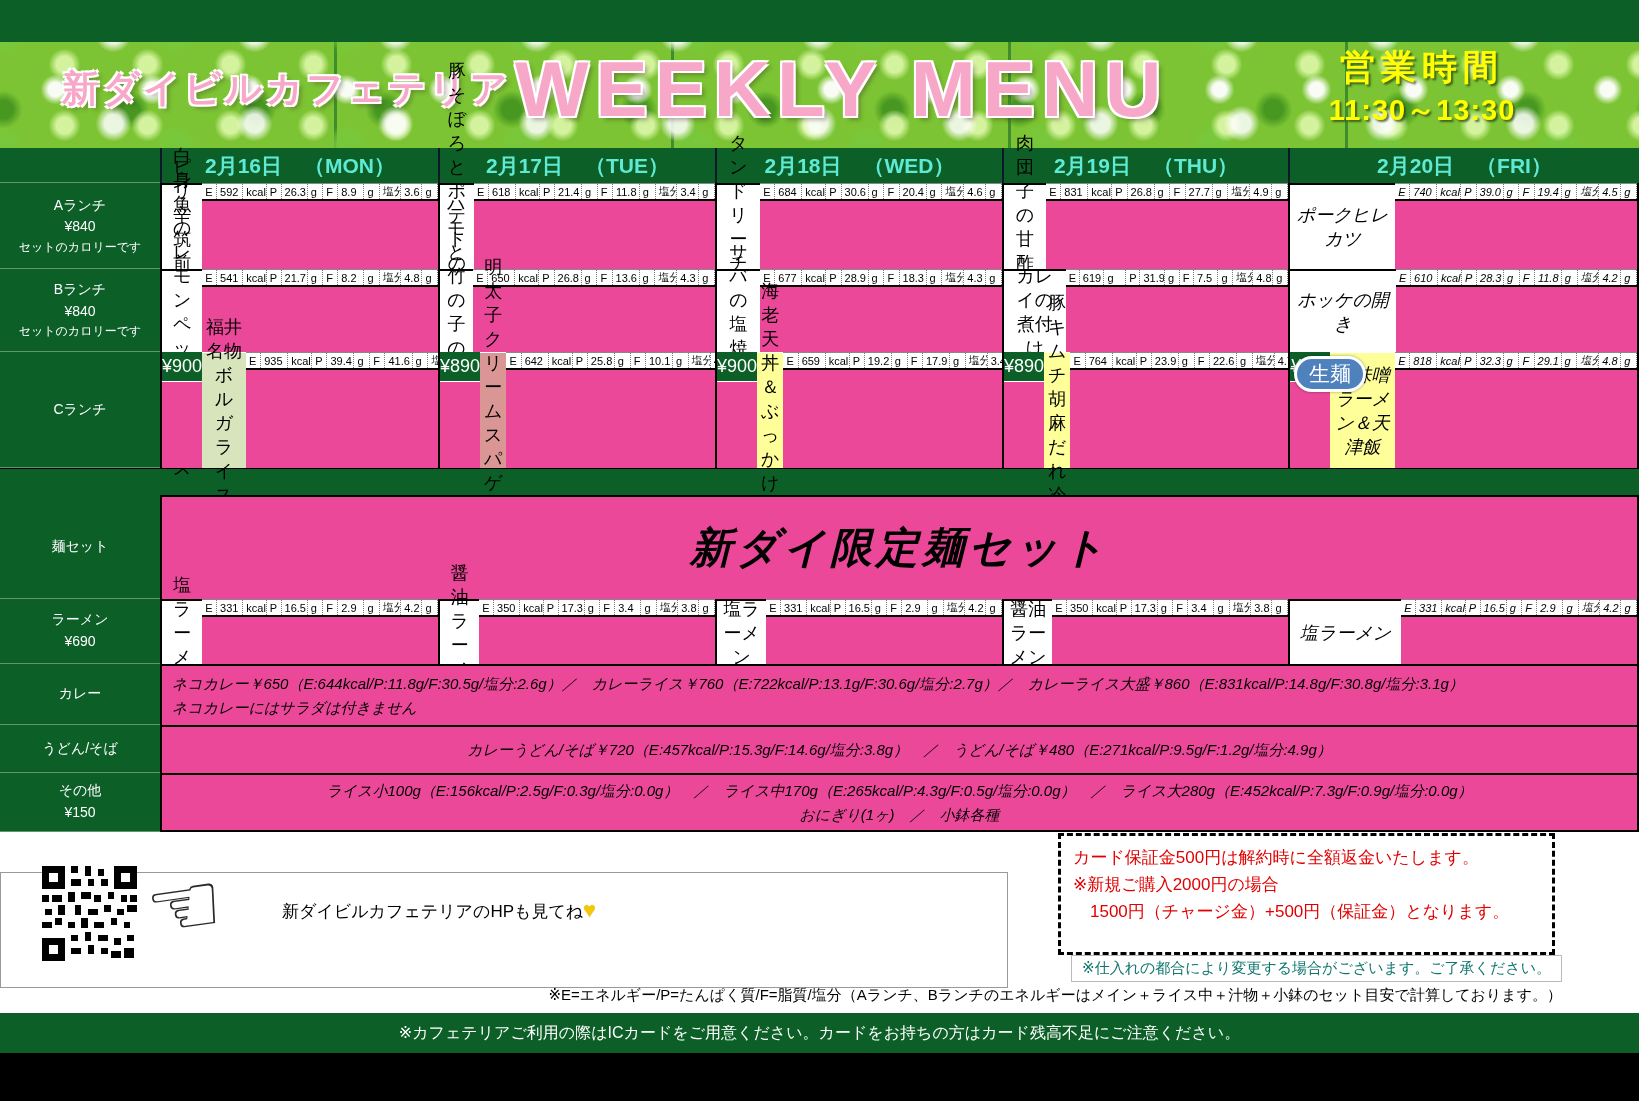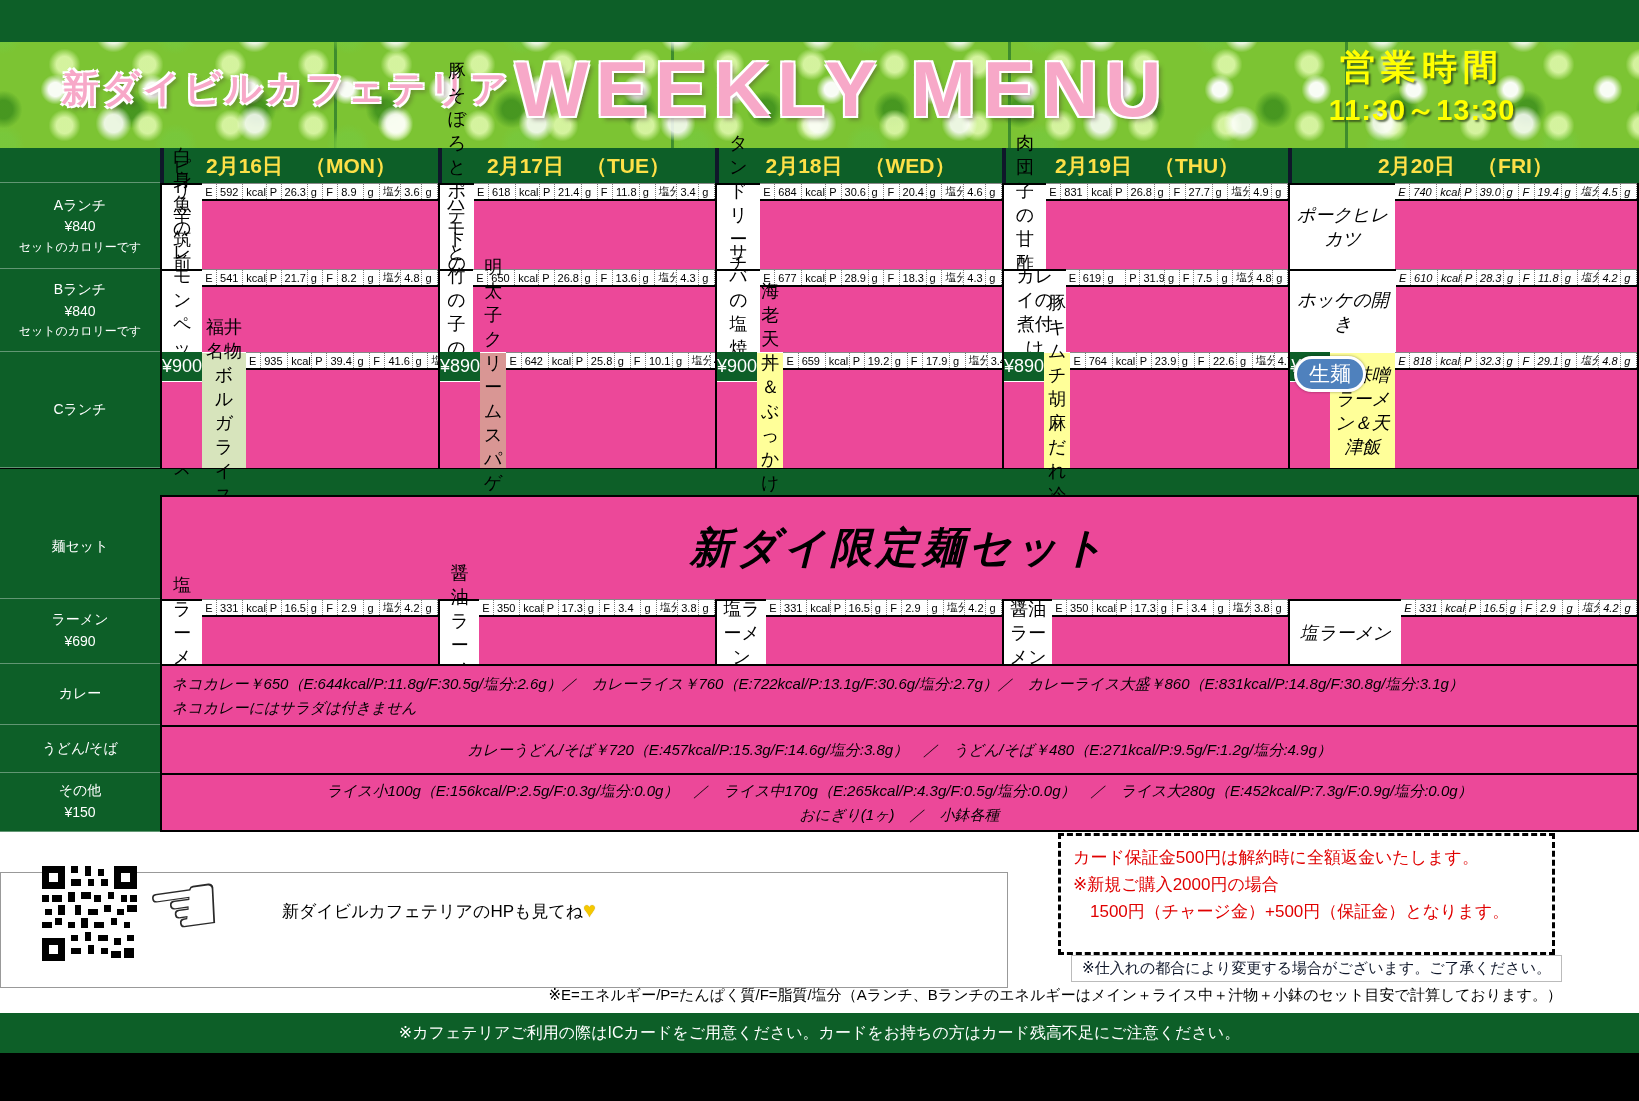--- a/index.html
+++ b/index.html
@@ -27,22 +27,22 @@
   .hours .t1{font-size:35px;letter-spacing:6px;}
   .hours .t2{font-size:29px;letter-spacing:1px;}
   
   #grid{position:absolute;top:148px;left:0;width:1639px;}
   .trow{display:flex;}
   .lc{flex:0 0 160px;width:160px;background:var(--dg);color:#fff;display:flex;flex-direction:column;
       align-items:center;justify-content:center;font-size:14px;line-height:1.55;
       border-bottom:1px solid rgba(255,255,255,.35);}
   .ll{white-space:nowrap;}
   .ll.small{font-size:12px;}
-  .hcell{background:var(--dg);color:#fde047;font-weight:bold;font-size:21px;display:flex;align-items:center;
-         justify-content:center;gap:22px;border-left:4px solid #0f172a;}
+  .hcell{background:var(--dg);color:#5eead4;font-weight:bold;font-size:21px;display:flex;align-items:center;
+         justify-content:center;gap:22px;border-left:2px solid #0f172a;}
   .cell{display:flex;flex-direction:row;border-left:2px solid #000;background:#ec4899;box-sizing:border-box;}
   .cell:last-child{border-right:2px solid #000;font-style:italic;}
   .cname{flex:1;display:flex;align-items:center;justify-content:center;font-size:18px;background:#fff;
          border-top:2px solid #000;text-align:center;padding:0 4px;}
   .price{height:30px;flex:0 0 30px;background:var(--dg);color:#fff;font-size:18px;display:flex;
          align-items:center;justify-content:center;border-bottom:1px solid #fff;box-sizing:border-box;}
   .nutri{height:18px;flex:0 0 18px;display:flex;border-top:1px solid #888;border-bottom:2px solid #000;
          font-size:11px;box-sizing:border-box;background:#fff;}
   .nseg{display:flex;align-items:center;justify-content:flex-start;padding:0 3px;border-right:1px dotted #777;
         overflow:hidden;white-space:nowrap;}
@@ -62,21 +62,21 @@
   
   .hpbox{position:absolute;left:0px;top:872px;width:1008px;height:116px;border:1px solid #999;
          box-sizing:border-box;background:#fff;}
   .qr{position:absolute;left:42px;top:866px;width:95px;height:95px;}
   .hand{position:absolute;left:146px;top:856px;font-size:86px;color:#2a2a2a;transform:rotate(-8deg);
         font-family:"DejaVu Sans",sans-serif;}
   .hptext{position:absolute;left:282px;top:898px;font-size:17px;}
   .heart{color:#f5c800;font-size:21px;text-shadow:0 0 1px #b89000;}
   .cardbox{position:absolute;left:1058px;top:833px;width:497px;height:122px;border:3px dashed #000;
            box-sizing:border-box;padding:8px 12px;color:#e00000;font-size:17px;line-height:1.6;background:#fff;}
-  .supplynote{position:absolute;right:77px;top:955px;color:#0f172a;font-size:15px;border:1px solid #bbb;
+  .supplynote{position:absolute;right:77px;top:955px;color:#0f766e;font-size:15px;border:1px solid #bbb;
               padding:3px 10px;background:#fff;}
   .energynote{position:absolute;right:77px;top:986px;color:#000;font-size:15px;}
   .icbar{position:absolute;left:0;top:1013px;width:1639px;height:40px;background:var(--dg);color:#fff;
          font-size:16px;display:flex;align-items:center;justify-content:center;}
   .blackstrip{position:absolute;left:0;top:1053px;width:1639px;height:48px;background:#000;}
 </style>
 </head>
 <body>
 
 <div class="stage">

